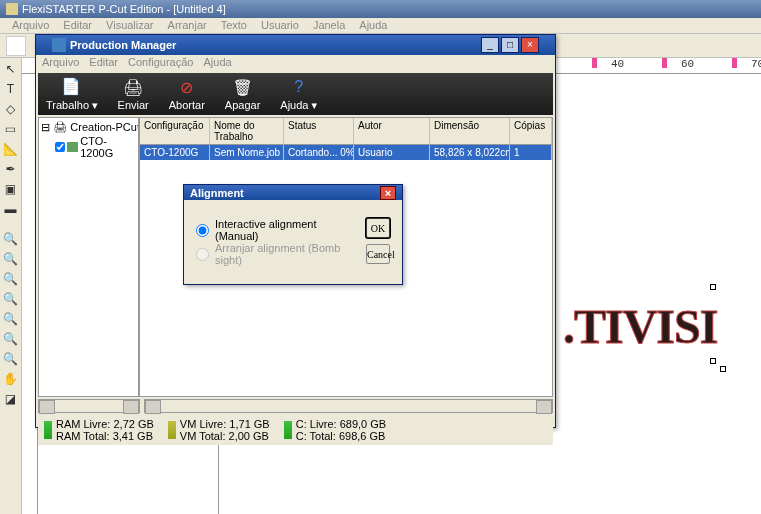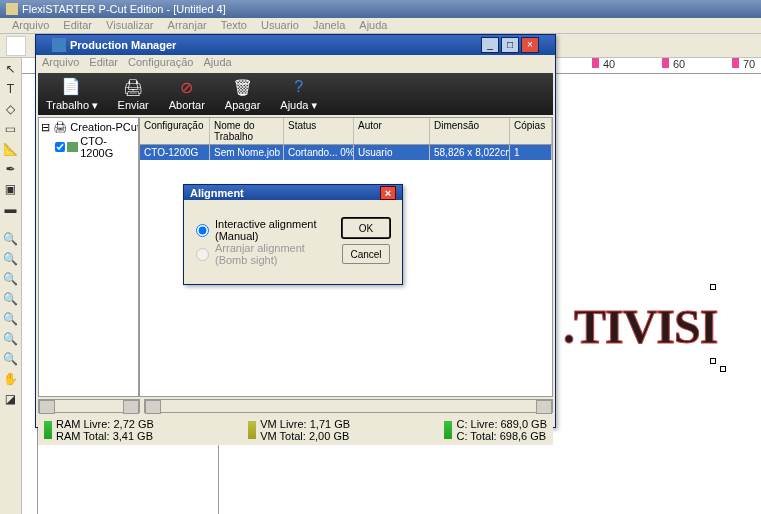--- a/index.html
+++ b/index.html
@@ -10,21 +10,21 @@
 .main-menubar { background: #ece9d8; height: 16px; padding: 1px 6px; display: flex; gap: 2px; border-bottom: 1px solid #c0c0c0; }
 .main-menubar span { padding: 0 6px; color: #888; cursor: default; }
 .main-toolbar { background: #ece9d8; height: 24px; border-bottom: 1px solid #c0c0c0; display: flex; align-items: center; padding: 0 4px; }
 .main-toolbar .tbtn { width: 20px; height: 20px; border: 1px solid #ccc; background: #fff; margin: 0 2px; }
 
 .left-toolbar { position: absolute; left: 0; top: 58px; width: 22px; background: #ece9d8; height: 456px; border-right: 1px solid #c0c0c0; display: flex; flex-direction: column; align-items: center; padding-top: 2px; gap: 2px; }
 .left-toolbar .ltool { width: 18px; height: 18px; display: flex; align-items: center; justify-content: center; color: #333; font-size: 12px; cursor: pointer; }
 .left-toolbar .sep { height: 8px; }
 
 .ruler-h { position: absolute; left: 22px; top: 58px; right: 0; height: 16px; background: #fff; border-bottom: 1px solid #999; font-size: 9px; color: #333; }
-.ruler-h .tick { position: absolute; top: 0; border-left: 7px solid #ec4899; height: 10px; padding-left: 4px; }
+.ruler-h .tick { position: absolute; top: 0; border-left: 5px solid #ec4899; height: 10px; padding-left: 14px; font-family: Liberation Mono, monospace; }
 .ruler-v { position: absolute; left: 22px; top: 74px; width: 16px; bottom: 0; background: #fff; border-right: 1px solid #999; }
 
 .canvas { position: absolute; left: 38px; top: 74px; right: 0; bottom: 0; background: #fff; }
 .canvas-text { position: absolute; left: 525px; top: 225px; font-family: Georgia, serif; font-size: 48px; font-weight: 900; color: #2a1a1a; letter-spacing: -1px; -webkit-text-stroke: 1px #c04040; }
 .canvas-handle { position: absolute; width: 6px; height: 6px; border: 1px solid #000; background: #fff; }
 .vline { position: absolute; left: 218px; top: 428px; width: 1px; height: 86px; background: #999; }
 
 
 .pm-window { position: absolute; left: 35px; top: 34px; width: 521px; height: 394px; border: 1px solid #0a246a; background: #ece9d8; box-shadow: 2px 2px 4px rgba(0,0,0,0.3); }
 .pm-titlebar { background: linear-gradient(#3a6ac0, #1a4a9a); height: 20px; color: #fff; display: flex; align-items: center; padding: 0 16px; }
@@ -52,36 +52,36 @@
 .pm-grid-row .cell { border-right: 1px solid #c0c0c0; padding: 2px 4px; font-size: 10px; white-space: nowrap; overflow: hidden; }
 .c1 { width: 70px; } .c2 { width: 74px; } .c3 { width: 70px; } .c4 { width: 76px; } .c5 { width: 80px; } .c6 { width: 42px; }
 
 .pm-scroll { height: 14px; background: #ece9d8; border: 1px solid #999; margin: 2px; position: relative; }
 .pm-scroll::before, .pm-scroll::after { content: ''; position: absolute; top: 0; width: 14px; height: 12px; background: #d4d0c8; border: 1px solid #999; }
 .pm-scroll::before { left: 0; } .pm-scroll::after { right: 0; }
 .pm-scrolls { display: flex; }
 .pm-scrolls .pm-scroll:first-child { width: 102px; }
 .pm-scrolls .pm-scroll:last-child { flex: 1; }
 
-.pm-status { background: #ece9d8; padding: 3px 6px; display: flex; gap: 0; font-size: 10px; align-items: center; margin: 0 2px 2px; justify-content: space-between; }
+.pm-status { background: #ece9d8; padding: 3px 6px; display: flex; gap: 14px; font-size: 10px; align-items: center; margin: 0 2px 2px; }
 .pm-status .sblock { display: flex; align-items: center; gap: 4px; }
 .pm-status .sbar { width: 8px; height: 18px; background: linear-gradient(#40c040, #20a020); }
 .pm-status .sbar.y { background: linear-gradient(#c0c040, #a0a020); }
 
 
 .align-dialog { position: absolute; left: 183px; top: 184px; width: 220px; border: 1px solid #0a246a; background: #ece9d8; box-shadow: 2px 2px 4px rgba(0,0,0,0.3); }
 .align-titlebar { background: linear-gradient(#3a6ac0, #1a4a9a); height: 15px; color: #fff; display: flex; align-items: center; padding: 0 6px; font-weight: bold; }
 .align-titlebar .title { flex: 1; }
 .align-titlebar .close { width: 16px; height: 14px; background: #e05040; color: #fff; text-align: center; line-height: 13px; cursor: pointer; border: 1px solid #600; }
 .align-body { padding: 18px 12px; display: flex; gap: 14px; }
 .align-opts { flex: 1; display: flex; flex-direction: column; }
 .align-opts label { display: flex; align-items: center; gap: 6px; font-size: 10px; }
 .align-opts label.disabled { color: #999; }
 .align-btns { display: flex; flex-direction: column; gap: 6px; }
-.align-btns button { width: 48px; height: 20px; background: #ece9d8; border: 1px solid #888; border-radius: 2px; cursor: pointer; font-size: 10px; }
+.align-btns button { width: 24px; height: 20px; background: #ece9d8; border: 1px solid #888; border-radius: 2px; cursor: pointer; font-size: 10px; font-family: Liberation Serif, serif; }
 .align-btns button.ok { border: 1px solid #333; box-shadow: 0 0 0 1px #000; }
 </style>
 </head>
 <body>
 
 <div class="main-titlebar">
   <span class="icon"></span>
   <span>FlexiSTARTER P-Cut Edition - [Untitled 4]</span>
 </div>
 <div class="main-menubar">

